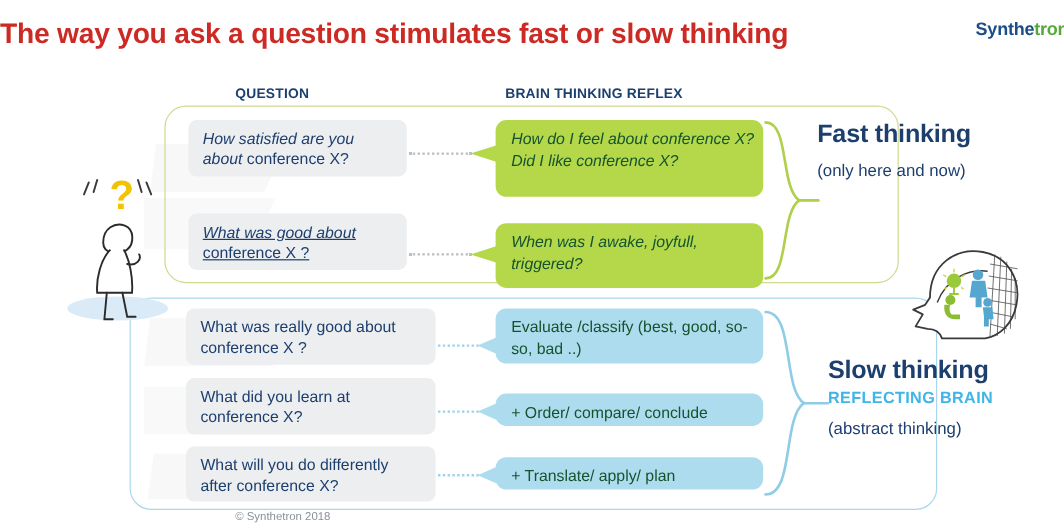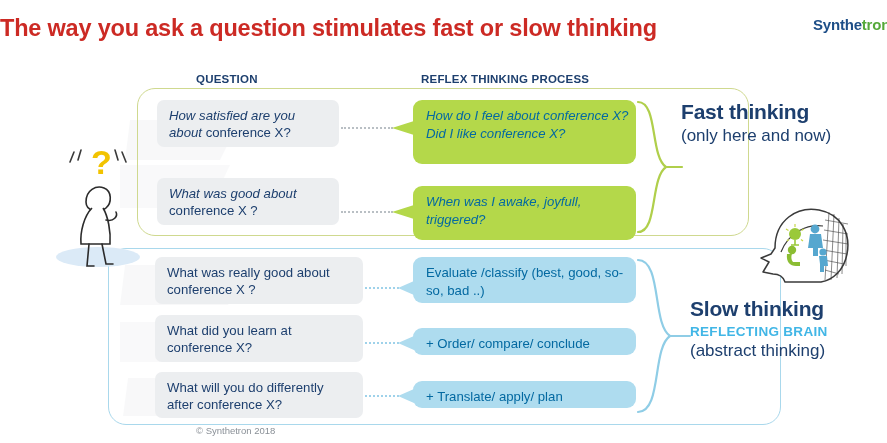--- a/index.html
+++ b/index.html
@@ -55,30 +55,30 @@
     border-radius: 7px;
     color: #1d3f6e;
     font-size: 13.2px;
     line-height: 17px;
     padding: 7px 10px 7px 12px;
   }
   .qbox.it { font-style: italic; }
   .qbox .reg { font-style: normal; }
 
   #q1 { left: 157px; top: 100px;  width: 182px; height: 47px; }
-  #q2 { left: 157px; top: 178px;  width: 182px; height: 47px; }
+  #q2 { left: 157px; top: 178px;  width: 182px; height: 47px; text-decoration: underline; }
   #q3 { left: 155px; top: 257px;  width: 208px; height: 47px; }
   #q4 { left: 155px; top: 315px;  width: 208px; height: 47px; }
   #q5 { left: 155px; top: 372px;  width: 208px; height: 46px; }
 
   
   .pbox {
     position: absolute;
     border-radius: 9px;
-    color: #0369a1;
+    color: #14532d;
     font-size: 13.2px;
     line-height: 17.5px;
     padding: 7px 2px 7px 13px;
   }
   .pbox.green { background: #b4d84a; font-style: italic; }
   .pbox.blue  { background: #aedcef; }
 
   #p1 { left: 413px; top: 100px; width: 223px; height: 64px; }
   #p2 { left: 413px; top: 186px; width: 223px; height: 54px; }
   #p3 { left: 413px; top: 257px; width: 223px; height: 46px; }
@@ -117,21 +117,21 @@
   .rlabel { position: absolute; }
   .rlabel .big {
     font-size: 21px; font-weight: bold; color: #1d3f6e; letter-spacing: -0.2px;
   }
   .rlabel .mid {
     font-size: 13.5px; font-weight: bold; letter-spacing: 0.3px; margin-top: 3px;
   }
   .rlabel .mid.green { color: #8cc63f; }
   .rlabel .mid.blue  { color: #41b6e6; }
   .rlabel .small {
-    font-size: 17px; color: #1d3f6e; margin-top: 2px;
+    font-size: 14px; color: #1d3f6e; margin-top: 10px;
   }
   #lbl-fast { left: 681px; top: 100px; }
   #lbl-slow { left: 690px; top: 297px; }
 
   
   .copyright {
     position: absolute; left: 196px; top: 425px;
     font-size: 9.5px; color: #8a9097;
   }
 
@@ -172,21 +172,21 @@
       </defs>
       <path d="M20 4 A11 11 0 1 0 20 26 A8.5 8.5 0 1 1 20 4 Z" fill="url(#lg2)"></path>
       <path d="M13 3 A12 12 0 0 0 13 27 A9 9 0 0 1 13 3 Z" fill="url(#lg1)"></path>
     </svg>
     <div class="logo-text">
       <span class="logo-a">Synthe</span><span class="logo-b">tron</span>
     </div>
   </div>
 
   <div class="col-head q">QUESTION</div>
-  <div class="col-head b">REFLEX THINKING PROCESS</div>
+  <div class="col-head b">BRAIN THINKING REFLEX</div>
 
   <div class="panel fast"></div>
   <div class="panel slow"></div>
 
   <div class="qbox it" id="q1"><span>How satisfied are you about </span><span class="reg">conference X?</span></div>
 
   <div class="qbox it" id="q2"><span>What was good about </span><span class="reg">conference X ?</span></div>
 
   <div class="dots" id="d1"></div>
   <div class="tail green" id="t1"></div>

